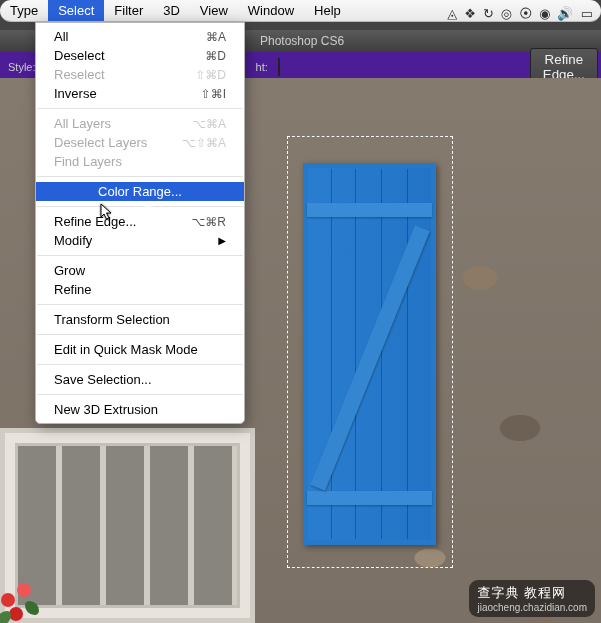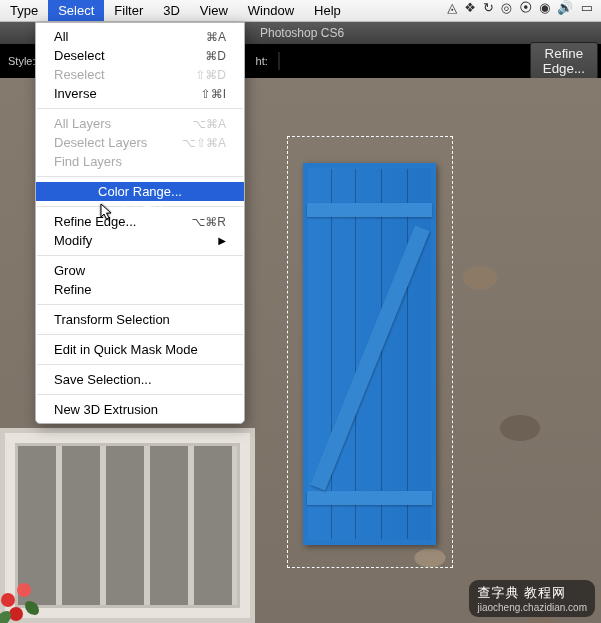--- a/index.html
+++ b/index.html
@@ -1,26 +1,26 @@
 <!DOCTYPE html>
 <html><head>
 <meta charset="utf-8">
 <style>
 * { margin: 0; padding: 0; box-sizing: border-box; font-family: -apple-system, "Lucida Grande", sans-serif; }
 body { width: 601px; height: 623px; overflow: hidden; position: relative; background: #444; }
 
-.menubar { height: 22px; background: linear-gradient(#f8f8f8,#e8e8e8); display: flex; align-items: flex-start; font-size: 13px; border-bottom: 1px solid #bbb; }
+.menubar { height: 22px; background: linear-gradient(#f8f8f8,#e8e8e8); display: flex; align-items: flex-end; font-size: 13px; border-bottom: 1px solid #bbb; border-radius: 11px; }
 .menubar-item { padding: 0 10px; height: 100%; display: flex; align-items: center; cursor: default; }
 .menubar-item.active { background: #2962d9; color: #fff; }
 .menubar-icons { margin-left: auto; display: flex; align-items: center; gap: 7px; padding-right: 8px; }
 .menubar-icons span { font-size: 13px; color: #333; }
 
-.titlebar { height: 22px; background: linear-gradient(#5a5a5a,#3e3e3e); color: #ccc; font-size: 12px; display: flex; align-items: center; padding-left: 260px; }
+.titlebar { height: 22px; background: linear-gradient(#5a5a5a,#3e3e3e); color: #ccc; font-size: 12px; display: flex; align-items: center; padding-left: 260px; margin-top: 8px; }
 
-.optionsbar { height: 34px; background: #000000; display: flex; align-items: center; gap: 10px; padding: 0 8px; color: #ddd; font-size: 11px; border-bottom: 1px solid #000000; }
+.optionsbar { height: 34px; background: #4c1d95; display: flex; align-items: center; gap: 10px; padding: 0 8px; color: #ddd; font-size: 11px; border-bottom: 4px solid #000000; }
 .optionsbar .label { color: #ccc; }
 .optionsbar .field { width: 50px; height: 18px; background: #3a3a3a; border: 1px solid #222; }
 .optionsbar .btn { background: linear-gradient(#565656,#434343); border: 1px solid #222; border-radius: 3px; padding: 3px 12px; color: #eee; margin-left: 240px; }
 
 .canvas { position: absolute; top: 78px; left: 0; right: 0; bottom: 0; background: #8a7f73; overflow: hidden; }
 .stone-wall { position: absolute; inset: 0; background:
   radial-gradient(ellipse 70px 40px at 80px 400px, #9a8670 30%, transparent 32%),
   radial-gradient(ellipse 60px 35px at 200px 450px, #7a6b5a 30%, transparent 32%),
   radial-gradient(ellipse 55px 38px at 480px 200px, #8c7a66 30%, transparent 32%),
   radial-gradient(ellipse 65px 42px at 520px 350px, #6d6055 30%, transparent 32%),

